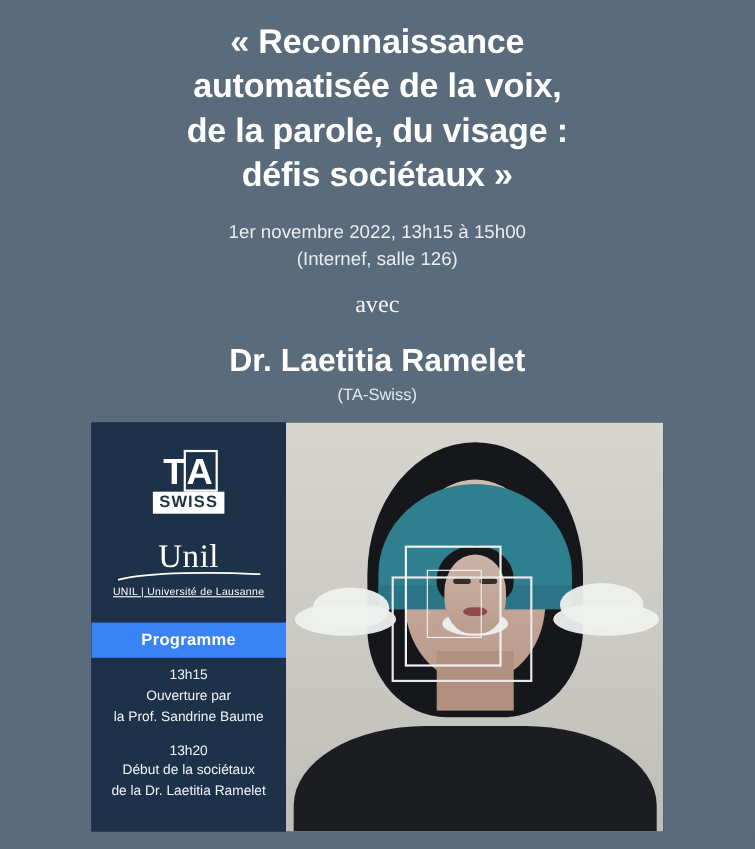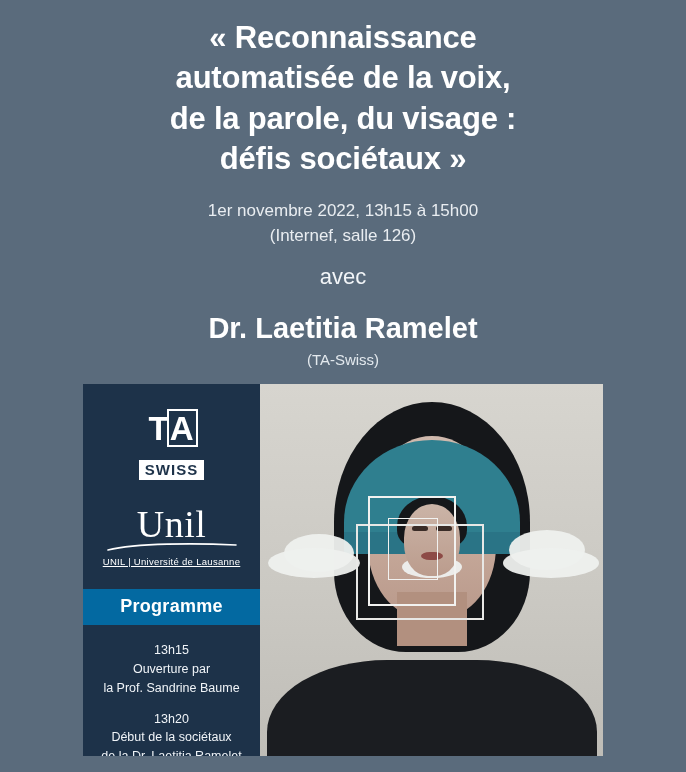--- a/index.html
+++ b/index.html
@@ -42,20 +42,21 @@
     color: #e9edf1;
     font-weight: 400;
   }
   .datetime .line { display: block; }
   .avec {
     margin-top: 16px;
     font-size: 22px;
     text-align: center;
     color: #f2f5f8;
     font-weight: 400;
+    font-family: Liberation Serif, serif;
   }
   .speaker {
     margin-top: 22px;
     font-size: 29px;
     font-weight: bold;
     text-align: center;
     color: #ffffff;
   }
   .affil {
     margin-top: 6px;
@@ -104,36 +105,36 @@
   .ta-a-box::after {
     content: "";
     position: absolute;
     left: -3px;
     top: -3px;
     right: -3px;
     bottom: -2px;
     border: 2px solid #ffffff;
   }
   .swiss-bar {
-    margin-top: 15px;
+    margin-top: 2px;
     background: #ffffff;
     color: #1d3249;
     font-size: 15px;
     font-weight: bold;
     letter-spacing: 1px;
     padding: 1px 6px 2px 6px;
     display: inline-block;
   }
   .unil {
     margin-top: 22px;
     width: 150px;
     text-align: center;
   }
   .unil-word {
-    font-size: 38px;
+    font-size: 30px;
     font-weight: 300;
     letter-spacing: 0.5px;
     color: #ffffff;
     position: relative;
     display: inline-block;
     font-family: "Liberation Serif", serif;
   }
   .unil-swoosh {
     display: block;
     width: 132px;
@@ -144,30 +145,30 @@
     margin-top: 4px;
     font-size: 9.5px;
     letter-spacing: 0.3px;
     color: #ffffff;
     white-space: nowrap;
     text-decoration: underline;
   }
   .programme {
     margin-top: 22px;
     width: 100%;
-    background: #0369a1;
-    color: #ffffff;
-    text-align: center;
-    font-size: 18px;
+    background: #3b82f6;
+    color: #ffffff;
+    text-align: center;
+    font-size: 15px;
     font-weight: bold;
     padding: 7px 0 8px 0;
     letter-spacing: 0.3px;
   }
   .sched {
-    margin-top: 16px;
+    margin-top: 6px;
     width: 100%;
     text-align: center;
     font-size: 12.5px;
     line-height: 1.5;
     color: #f0f4f8;
   }
   .sched .block { margin-bottom: 12px; }
   .sched .time { font-weight: 400; }
   .sched .desc { display: block; }
 

